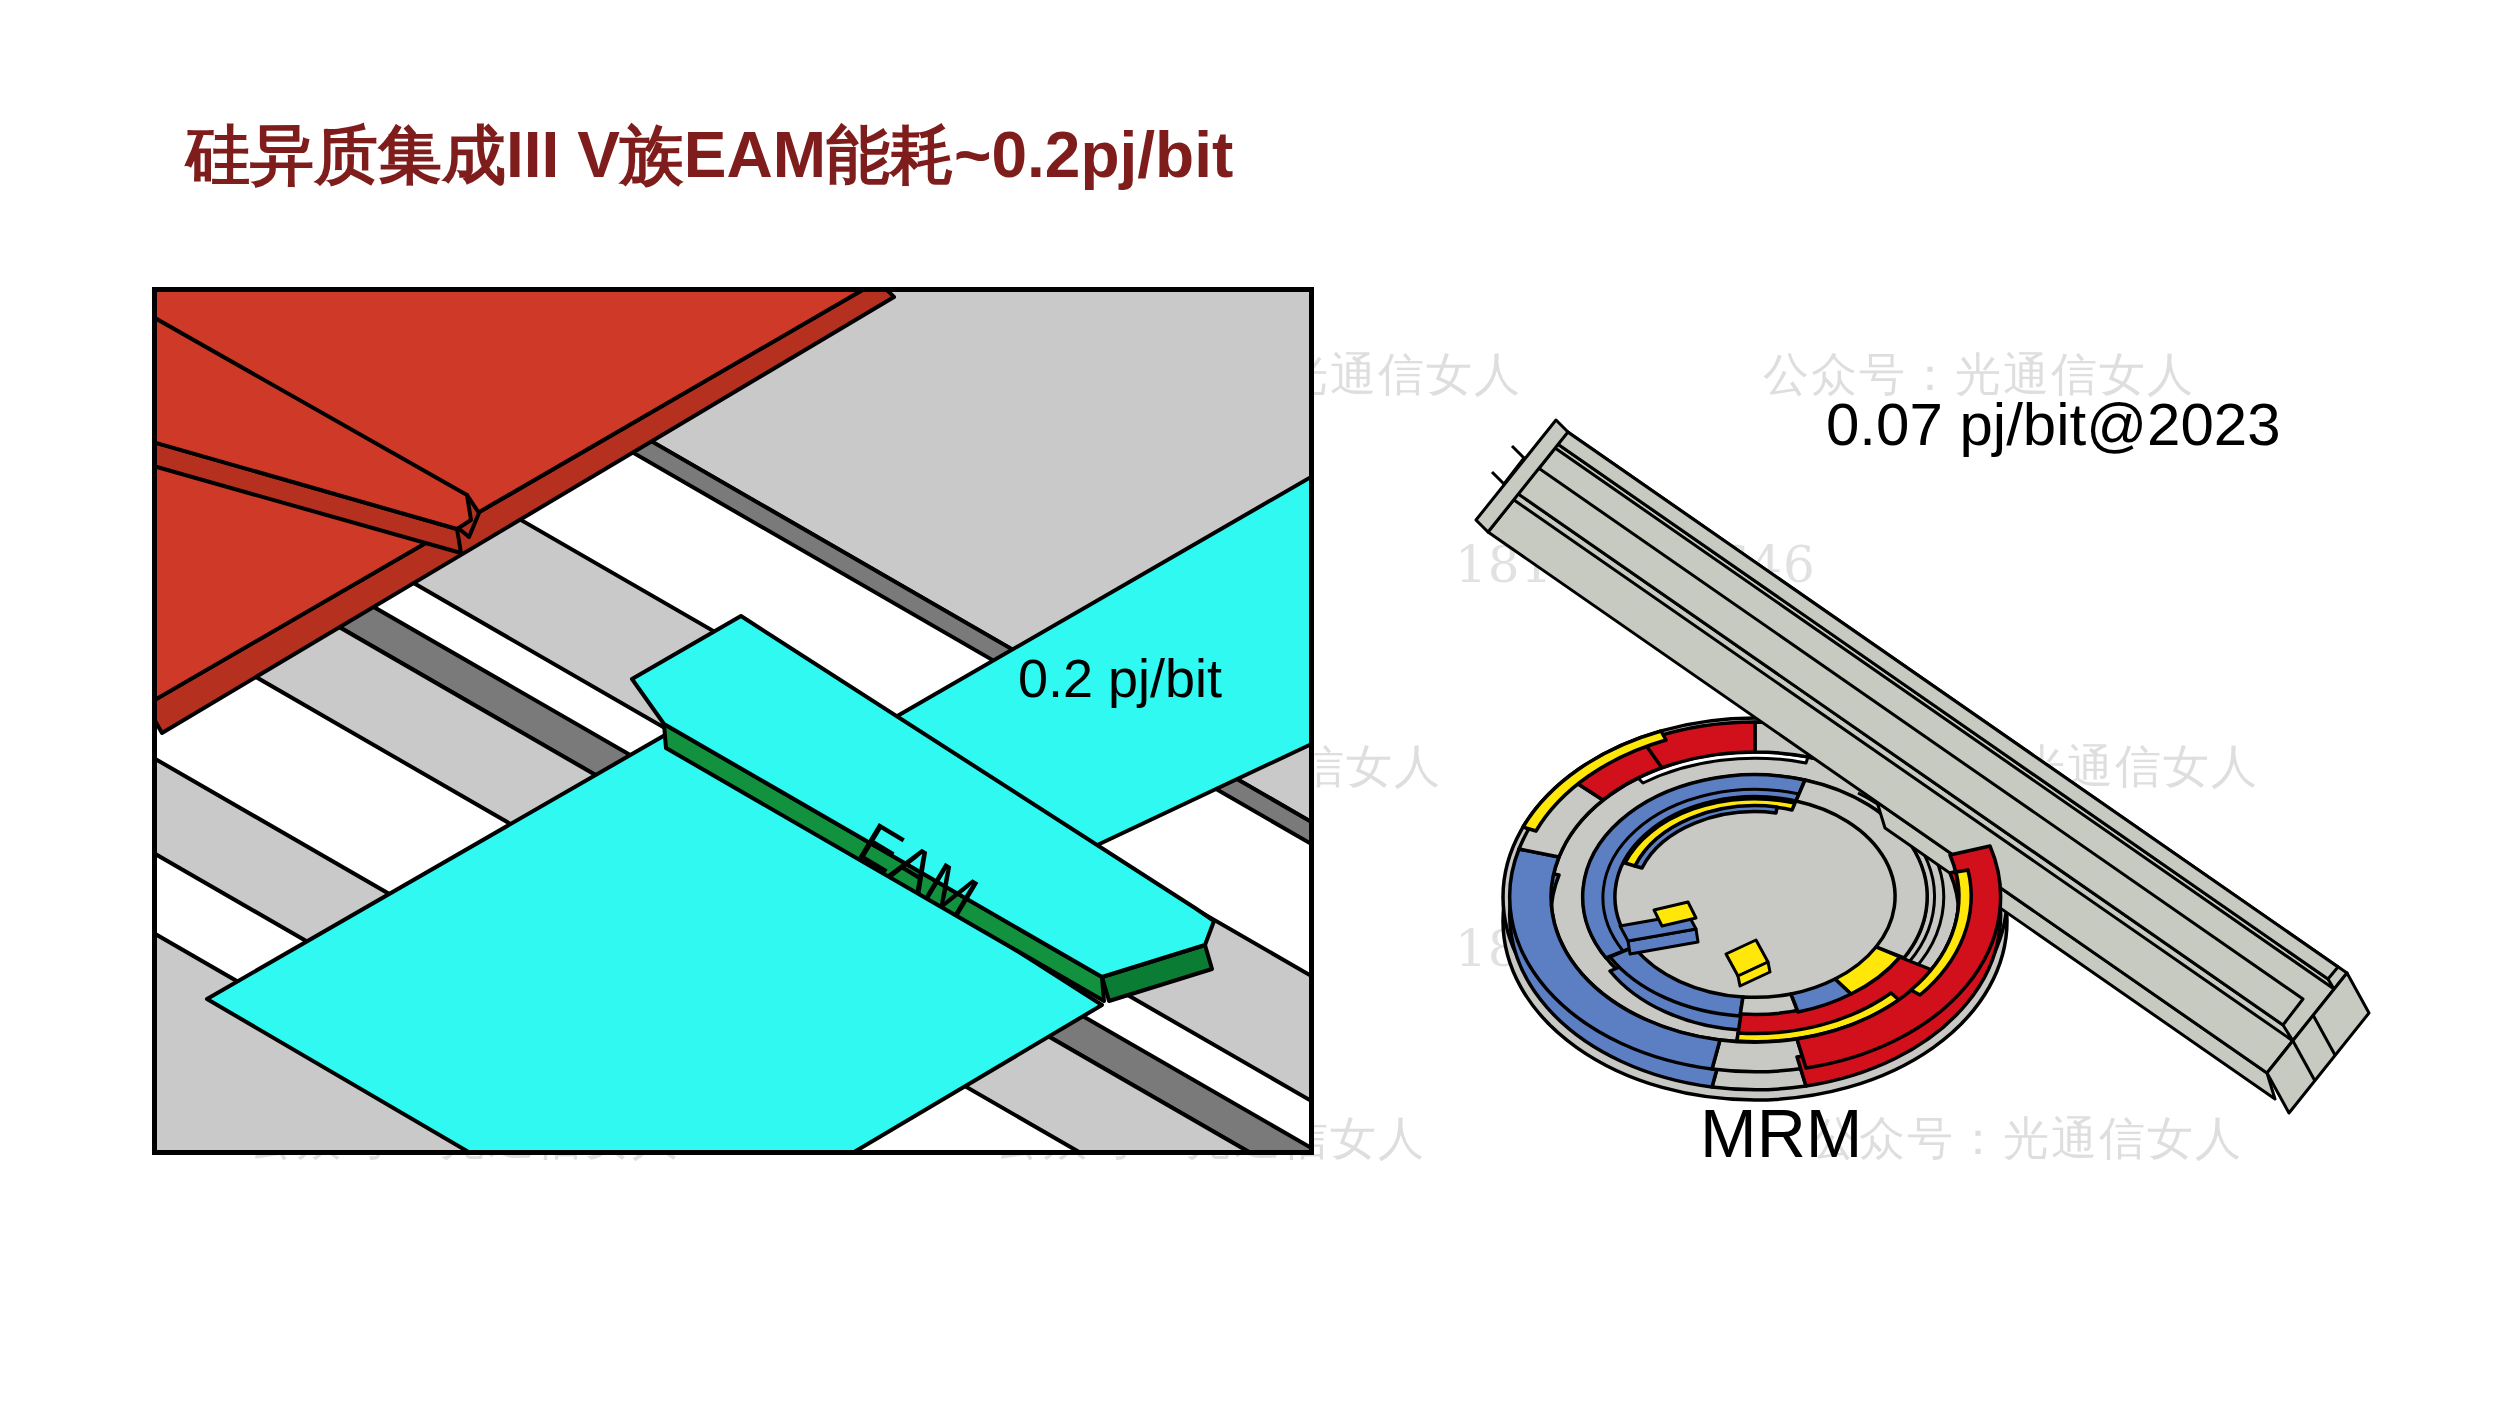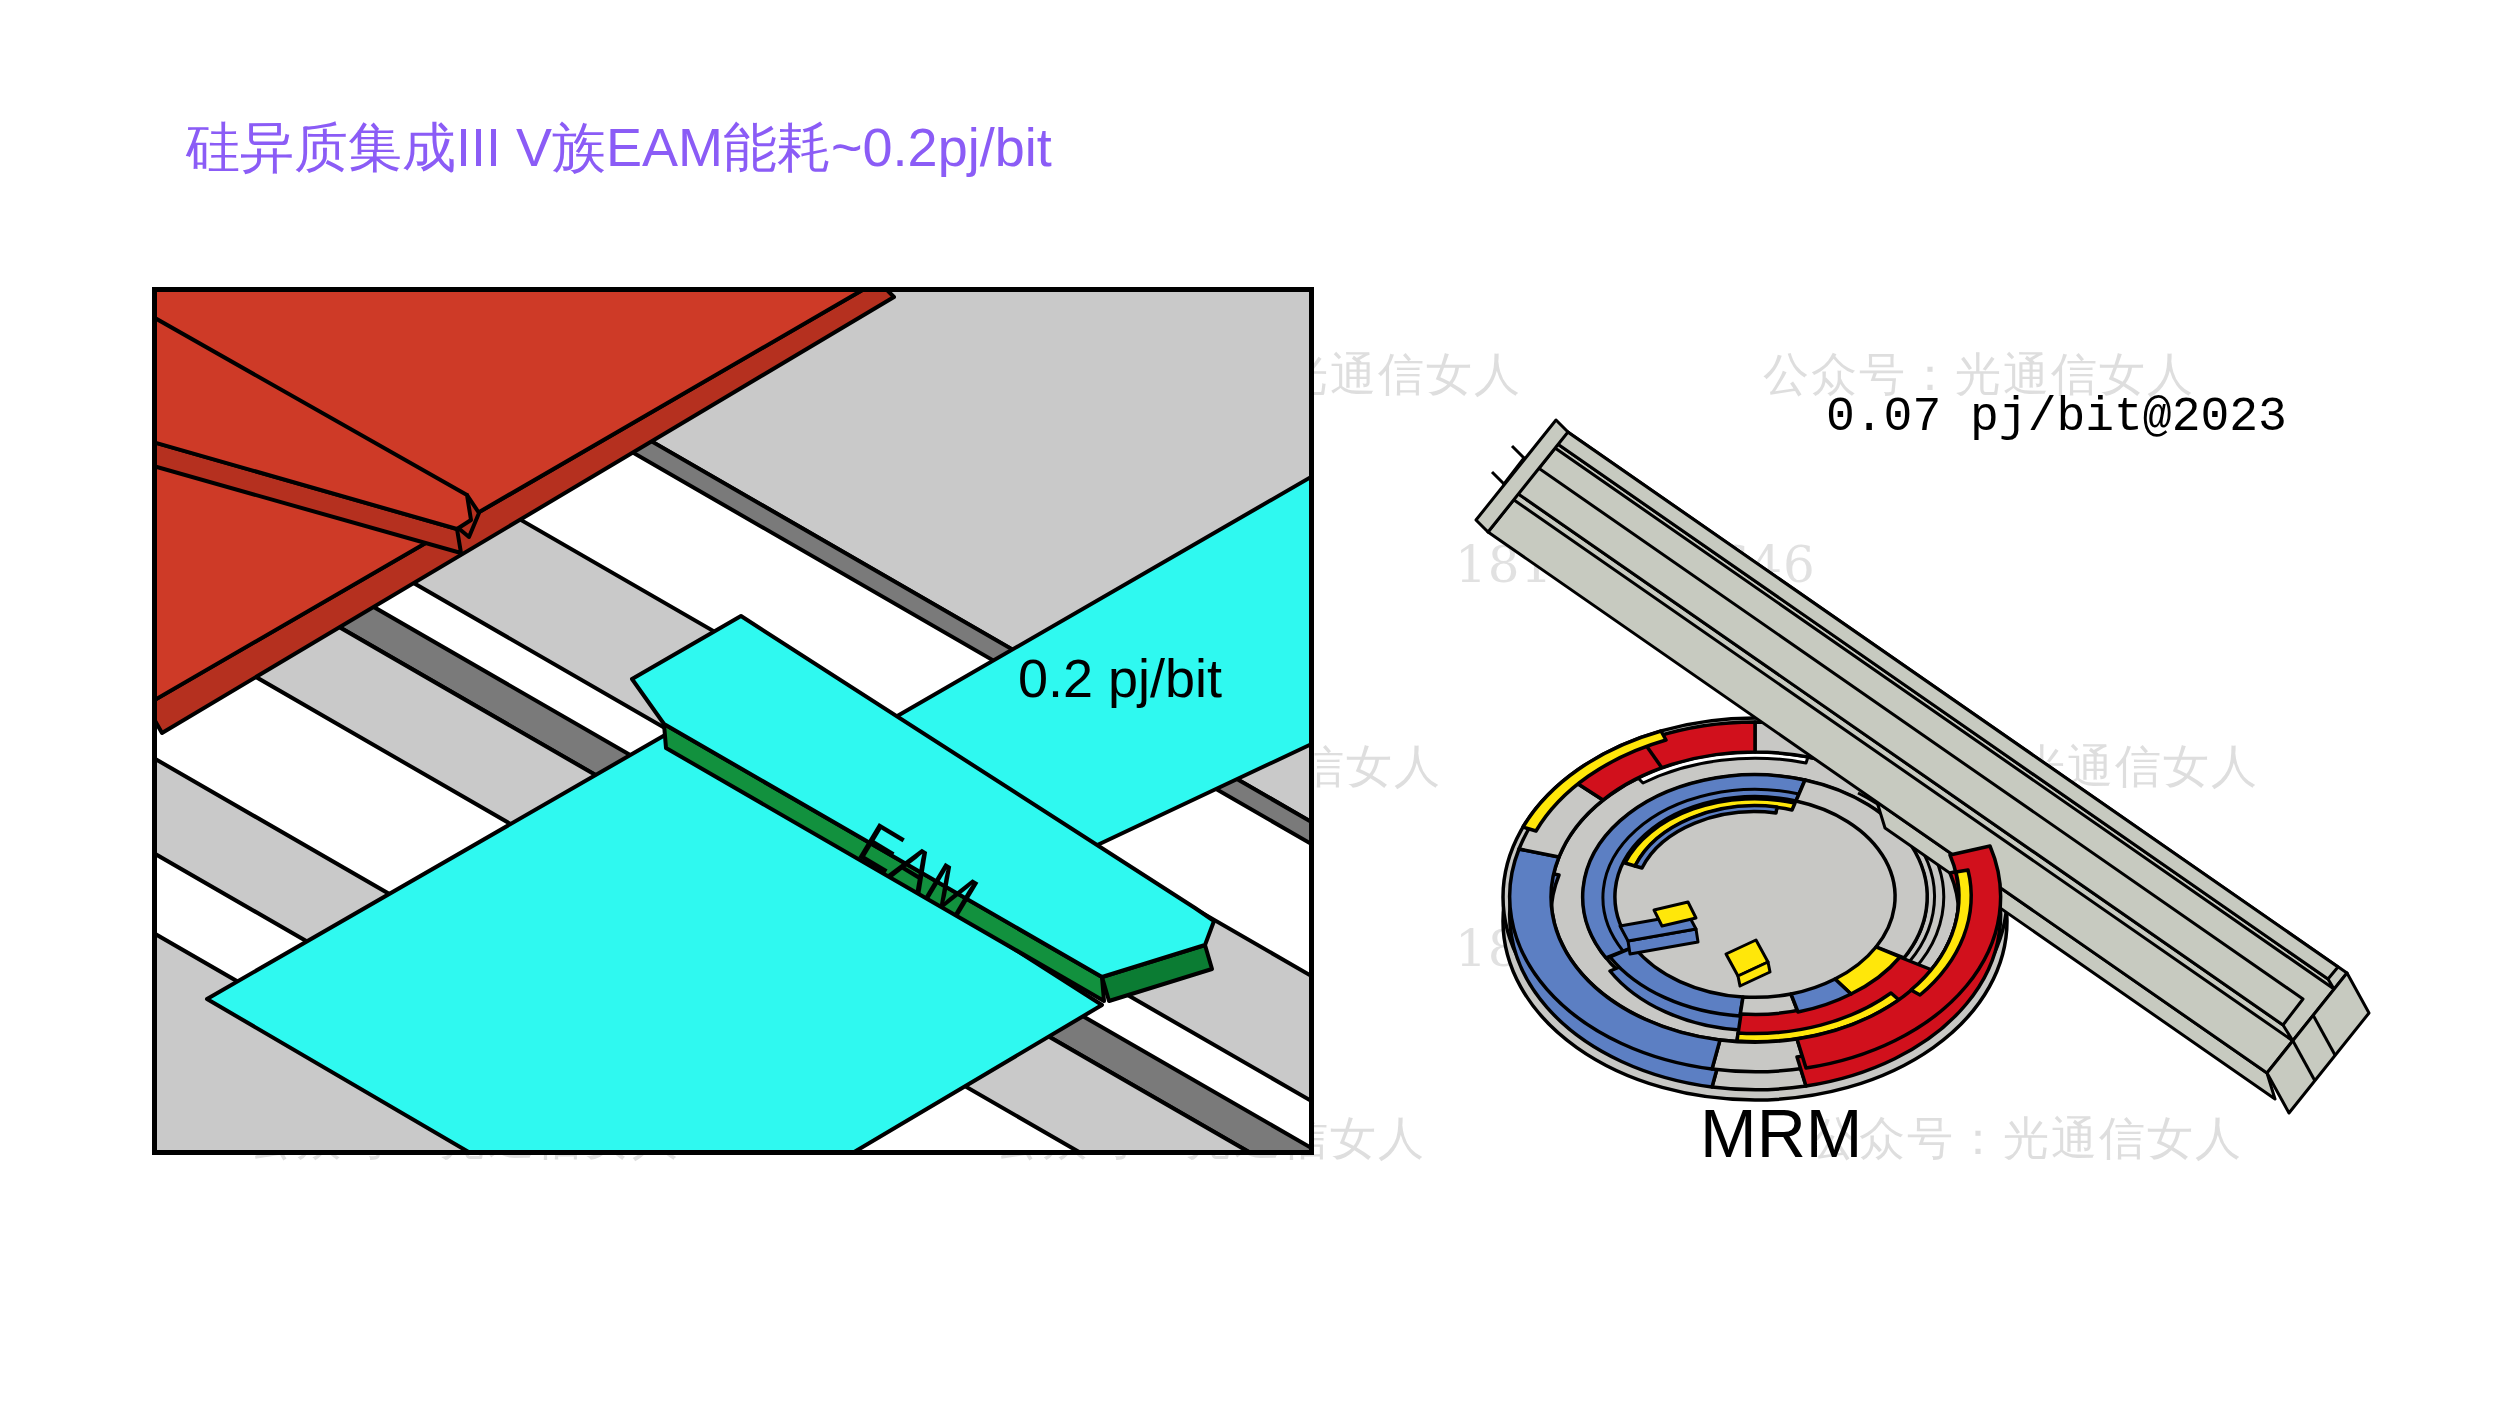--- a/index.html
+++ b/index.html
@@ -1,22 +1,22 @@
 <!DOCTYPE html>
 <html><head>
 <meta charset="utf-8">
 <style>
   html,body{margin:0;padding:0;background:#ffffff;}
   #stage{position:relative;width:2500px;height:1406px;background:#ffffff;overflow:hidden;
          font-family:"Liberation Sans",sans-serif;}
-  #page-title{position:absolute;left:186px;top:112px;font-size:54px;font-weight:normal;
-              color:#8b5cf6;letter-spacing:0px;white-space:nowrap;}
+  #page-title{position:absolute;left:186px;top:112px;font-size:64px;font-weight:bold;
+              color:#7f1d1d;letter-spacing:0px;white-space:nowrap;}
   .fig{position:absolute;}
   .label{position:absolute;color:#000;white-space:nowrap;}
-  #label-007{left:1826px;top:390px;font-size:48px;font-family:Liberation Mono, monospace;}
+  #label-007{left:1826px;top:390px;font-size:60px;}
   #label-mrm{left:1700px;top:1094px;font-size:68px;}
   .wm{position:absolute;font-size:46px;color:rgba(70,70,70,0.18);letter-spacing:2px;
       white-space:nowrap;pointer-events:none;}
   .wm-num{position:absolute;font-family:"DejaVu Serif","Liberation Serif",serif;
       font-size:50px;color:rgba(70,70,70,0.16);letter-spacing:1px;white-space:nowrap;
       pointer-events:none;}
   svg{display:block;}
   svg text{font-family:"Liberation Sans",sans-serif;}
 </style>
 </head>

